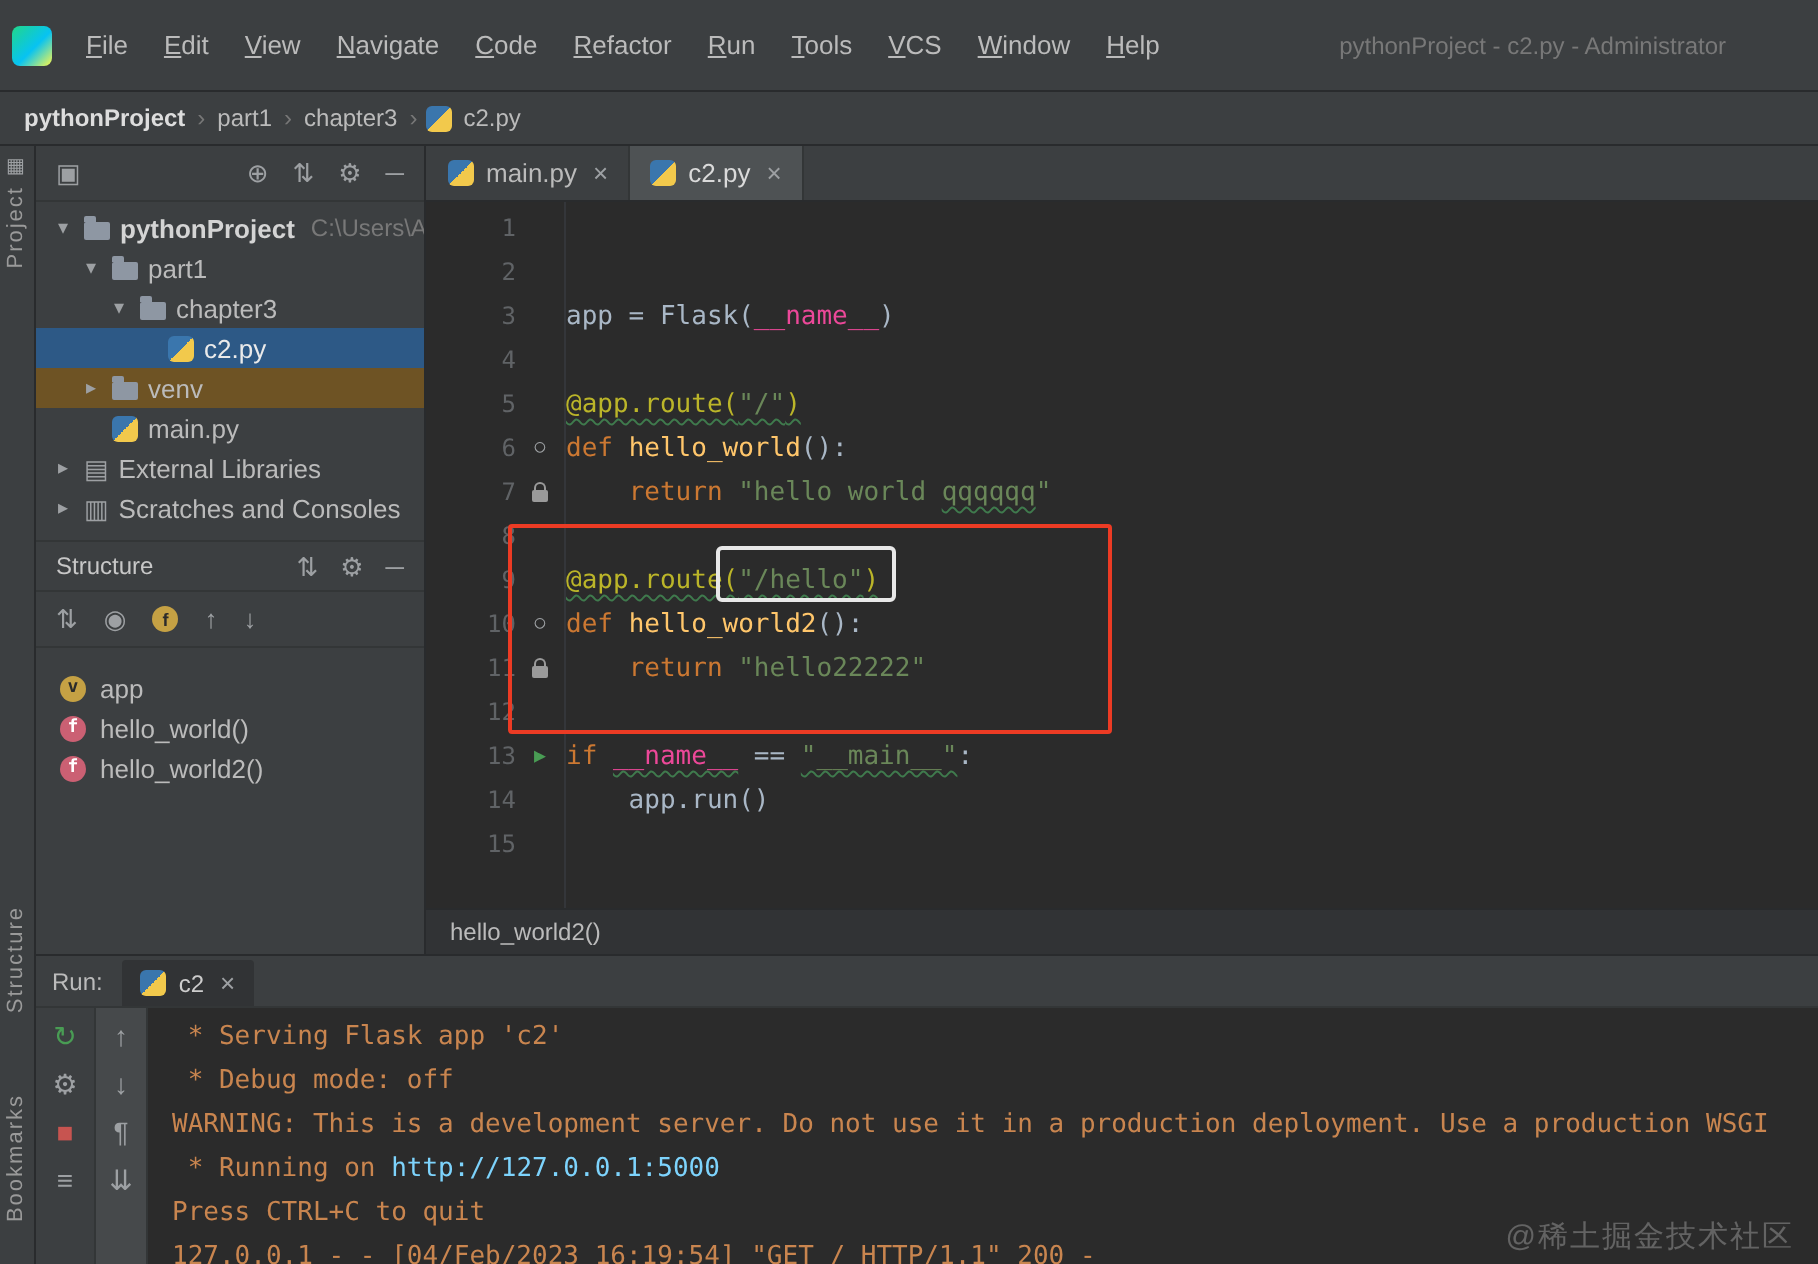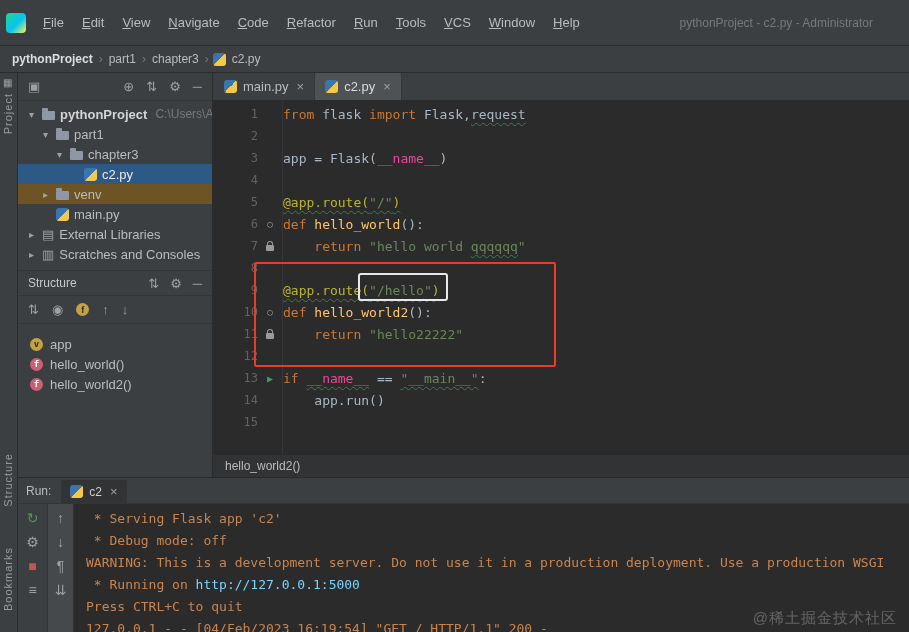--- a/index.html
+++ b/index.html
@@ -9,21 +9,21 @@
             display:flex; flex-direction:column; color:#bbbbbb; font-size:13px; }
 
   
   .menubar { height:46px; min-height:30px; background:#3c3f41; border-bottom:1px solid #292b2d;
              display:flex; align-items:center; padding:0 8px 0 6px; }
   .app-icon { width:20px; height:20px; min-width:20px; border-radius:4px; margin-right:8px;
               background:linear-gradient(135deg,#21d789 0%,#07c3f2 55%,#fcf84a 100%); }
   .menus { display:flex; }
   .menu-item { display:inline-block; padding:0 9px; font-size:13px; color:#bbbbbb; cursor:default; }
   .menu-item::first-letter { text-decoration:underline; }
-  .win-title { margin-left:auto; margin-right:28px; color:#787878; font-size:12px; white-space:nowrap; }
+  .win-title { margin-left:auto; margin-right:38px; color:#787878; font-size:12px; white-space:nowrap; }
 
   
   .navbar { height:27px; min-height:27px; background:#3c3f41; border-bottom:1px solid #292b2d;
             display:flex; align-items:center; padding-left:10px; }
   #navbar-items { display:flex; align-items:center; gap:4px; font-size:12px; }
   .bc-item { color:#bbbbbb; padding:1px 2px; }
   .bc-item.first { color:#dddddd; font-weight:bold; }
   .bc-sep { color:#777777; font-size:12px; }
 
   
@@ -271,21 +271,21 @@
                 <span class="tab-close">×</span>
               </div>
               <div class="tab active">
                 <span class="py-icon"></span>
                 <span>c2.py</span>
                 <span class="tab-close">×</span>
               </div>
             </div>
           <div class="editor">
             <div id="code-lines">
-                <div class="code-line"><span class="g-num">1</span><span class="g-fold"></span><span class="code-text"><span class="kw">from</span><span class="pl"> flask </span><span class="kw">import</span><span class="pl"> Flask,</span><span class="pl wavy">request</span></span></div>
+                <div class="code-line"><span class="g-num">1</span><span class="g-fold"></span></div>
                 <div class="code-line"><span class="g-num">2</span><span class="g-fold"></span><span class="code-text"></span></div>
                 <div class="code-line"><span class="g-num">3</span><span class="g-fold"></span><span class="code-text"><span class="pl">app = Flask(</span><span class="dun">__name__</span><span class="pl">)</span></span></div>
                 <div class="code-line"><span class="g-num">4</span><span class="g-fold"></span><span class="code-text"></span></div>
                 <div class="code-line"><span class="g-num">5</span><span class="g-fold"></span><span class="code-text"><span class="dec wavy">@app.route(</span><span class="str wavy">"/"</span><span class="dec wavy">)</span></span></div>
                 <div class="code-line"><span class="g-num">6</span><span class="g-fold"><span class="dot-marker">○</span></span><span class="code-text"><span class="kw">def </span><span class="fn">hello_world</span><span class="pl">():</span></span></div>
                 <div class="code-line"><span class="g-num">7</span><span class="g-fold"><span class="icon-lock"></span></span><span class="code-text"><span class="pl">    </span><span class="kw">return </span><span class="str">"hello world </span><span class="str wavy">qqqqqq</span><span class="str">"</span></span></div>
                 <div class="code-line"><span class="g-num">8</span><span class="g-fold"></span><span class="code-text"></span></div>
                 <div class="code-line"><span class="g-num">9</span><span class="g-fold"></span><span class="code-text"><span class="dec wavy">@app.route(</span><span class="str wavy">"/hello"</span><span class="dec wavy">)</span></span></div>
                 <div class="code-line"><span class="g-num">10</span><span class="g-fold"><span class="dot-marker">○</span></span><span class="code-text"><span class="kw">def </span><span class="fn">hello_world2</span><span class="pl">():</span></span></div>
                 <div class="code-line"><span class="g-num">11</span><span class="g-fold"><span class="icon-lock"></span></span><span class="code-text"><span class="pl">    </span><span class="kw">return </span><span class="str">"hello22222"</span></span></div>

